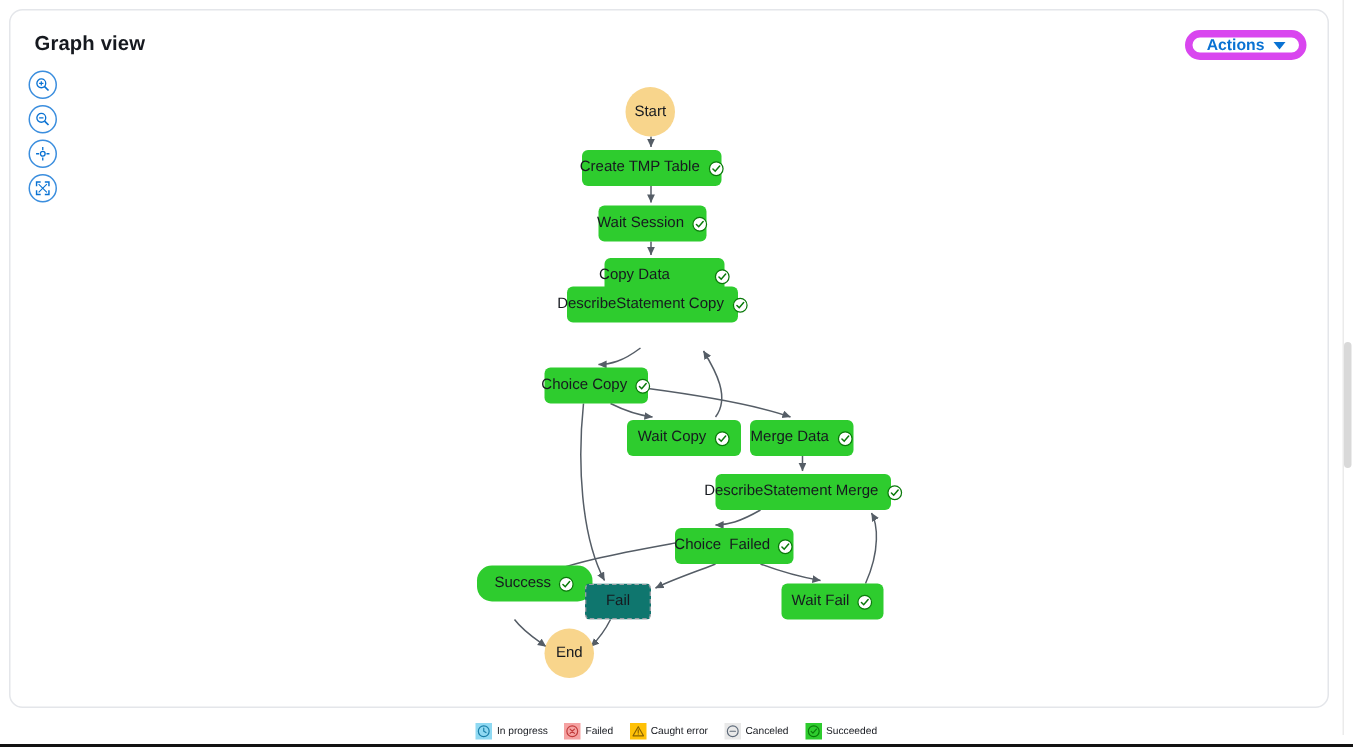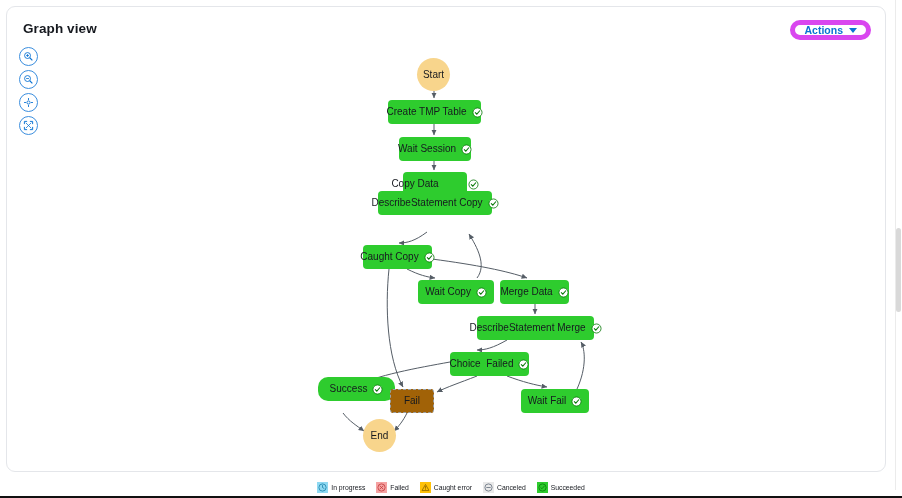--- a/index.html
+++ b/index.html
@@ -122,21 +122,21 @@
     padding: 0 8px;
   }
   .node.terminal {
     background: #f8d58c;
     border-radius: 50%;
     width: 33px;
     height: 33px;
     padding: 0;
   }
   .node.fail {
-    background: #a16207;
+    background: #0f766e;
     border: 1px dashed #9aa0a6;
     border-radius: 3px;
     height: 24px;
     padding: 0 8px;
   }
   .node .lbl { line-height: 1; }
   .node .badge { display: flex; }
 
   
   .legend {
@@ -290,29 +290,29 @@
       <div id="nodes">
           <div class="node terminal" style="left: 410px; top: 51px;"><span class="lbl">Start</span></div>
           <div class="node task" style="left: 381px; top: 93px; width: 93px;"><span class="lbl">Create TMP Table</span><span class="badge"><svg width="11" height="11" viewBox="0 0 16 16">
                 <circle cx="8" cy="8" r="6.6" fill="#ffffff" stroke="#0a7a0a" stroke-width="1.2"></circle>
                 <path d="M4.8 8.2 L7 10.4 L11.3 5.4" fill="none" stroke="#0a7a0a" stroke-width="1.5" stroke-linecap="round"></path>
               </svg></span></div>
           <div class="node task" style="left: 392px; top: 130px; width: 72px;"><span class="lbl">Wait Session</span><span class="badge"><svg width="11" height="11" viewBox="0 0 16 16">
                 <circle cx="8" cy="8" r="6.6" fill="#ffffff" stroke="#0a7a0a" stroke-width="1.2"></circle>
                 <path d="M4.8 8.2 L7 10.4 L11.3 5.4" fill="none" stroke="#0a7a0a" stroke-width="1.5" stroke-linecap="round"></path>
               </svg></span></div>
-          <div class="node task" style="left: 396px; top: 165px; width: 64px; gap: 29px;"><span class="lbl">Copy Data</span><span class="badge"><svg width="11" height="11" viewBox="0 0 16 16">
+          <div class="node task" style="left: 396px; top: 165px; width: 80px; gap: 29px;"><span class="lbl">Copy Data</span><span class="badge"><svg width="11" height="11" viewBox="0 0 16 16">
                 <circle cx="8" cy="8" r="6.6" fill="#ffffff" stroke="#0a7a0a" stroke-width="1.2"></circle>
                 <path d="M4.8 8.2 L7 10.4 L11.3 5.4" fill="none" stroke="#0a7a0a" stroke-width="1.5" stroke-linecap="round"></path>
               </svg></span></div>
           <div class="node task" style="left: 371px; top: 184px; width: 114px;"><span class="lbl">DescribeStatement Copy</span><span class="badge"><svg width="11" height="11" viewBox="0 0 16 16">
                 <circle cx="8" cy="8" r="6.6" fill="#ffffff" stroke="#0a7a0a" stroke-width="1.2"></circle>
                 <path d="M4.8 8.2 L7 10.4 L11.3 5.4" fill="none" stroke="#0a7a0a" stroke-width="1.5" stroke-linecap="round"></path>
               </svg></span></div>
-          <div class="node task" style="left: 356px; top: 238px; width: 69px;"><span class="lbl">Caught Copy</span><span class="badge"><svg width="11" height="11" viewBox="0 0 16 16">
+          <div class="node task" style="left: 356px; top: 238px; width: 69px;"><span class="lbl">Choice Copy</span><span class="badge"><svg width="11" height="11" viewBox="0 0 16 16">
                 <circle cx="8" cy="8" r="6.6" fill="#ffffff" stroke="#0a7a0a" stroke-width="1.2"></circle>
                 <path d="M4.8 8.2 L7 10.4 L11.3 5.4" fill="none" stroke="#0a7a0a" stroke-width="1.5" stroke-linecap="round"></path>
               </svg></span></div>
           <div class="node task" style="left: 411px; top: 273px; width: 76px;"><span class="lbl">Wait Copy</span><span class="badge"><svg width="11" height="11" viewBox="0 0 16 16">
                 <circle cx="8" cy="8" r="6.6" fill="#ffffff" stroke="#0a7a0a" stroke-width="1.2"></circle>
                 <path d="M4.8 8.2 L7 10.4 L11.3 5.4" fill="none" stroke="#0a7a0a" stroke-width="1.5" stroke-linecap="round"></path>
               </svg></span></div>
           <div class="node task" style="left: 493px; top: 273px; width: 69px;"><span class="lbl">Merge Data</span><span class="badge"><svg width="11" height="11" viewBox="0 0 16 16">
                 <circle cx="8" cy="8" r="6.6" fill="#ffffff" stroke="#0a7a0a" stroke-width="1.2"></circle>
                 <path d="M4.8 8.2 L7 10.4 L11.3 5.4" fill="none" stroke="#0a7a0a" stroke-width="1.5" stroke-linecap="round"></path>

